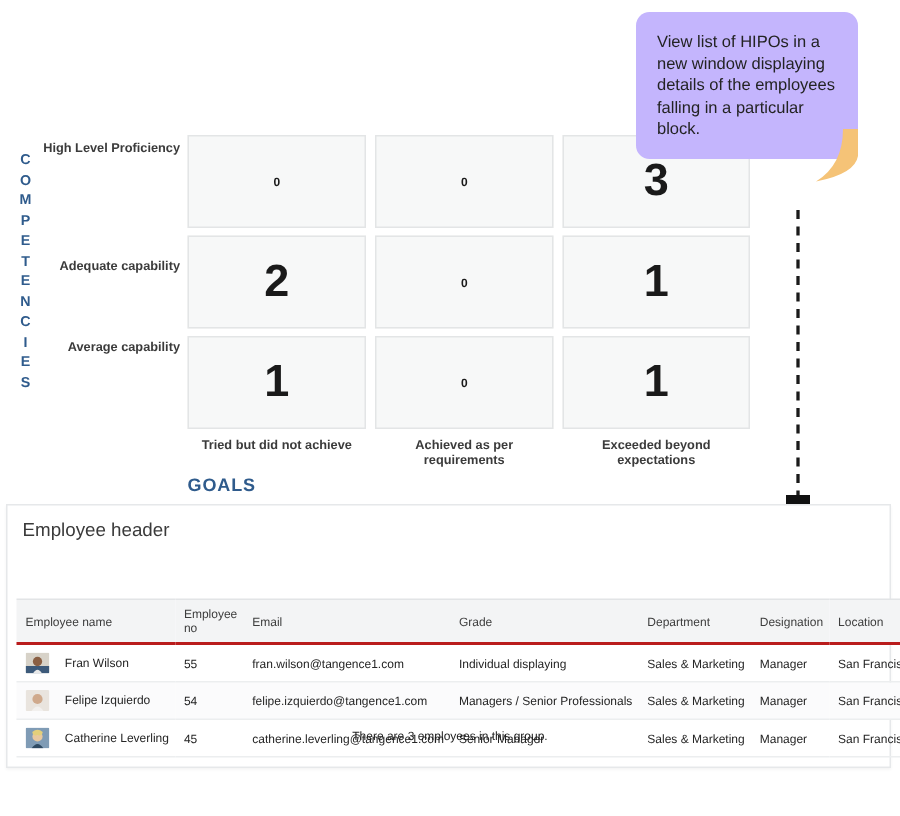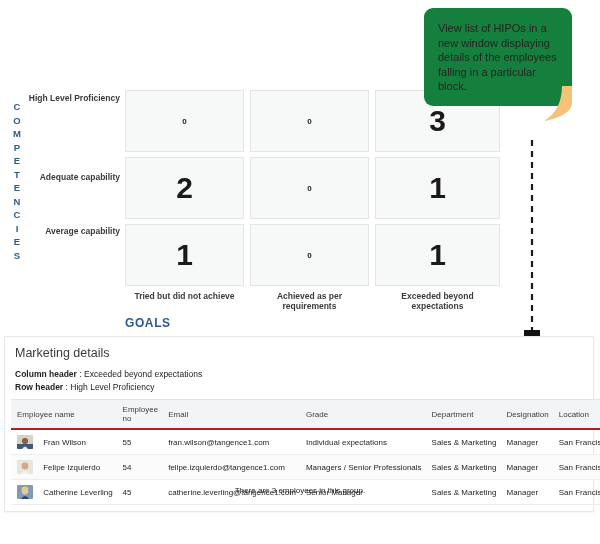--- a/index.html
+++ b/index.html
@@ -105,21 +105,21 @@
     font-weight: bold;
     letter-spacing: 0.6px;
   }
 
   
   #callout {
     position: absolute;
     left: 424px;
     top: 8px;
     width: 148px;
-    background: #15803d;
+    background: #c4b5fd;
     border-radius: 9px;
     padding: 13px 12px 12px 14px;
     box-sizing: border-box;
     color: #232323;
     font-size: 11px;
     line-height: 14.5px;
   }
   #callout-tail {
     position: absolute;
     left: 540px;
@@ -271,34 +271,22 @@
 
   <div id="flow-arrow">
     <svg width="34" height="222" viewBox="0 0 34 222" xmlns="http://www.w3.org/2000/svg">
       <line x1="17" y1="0" x2="17" y2="190" stroke="#1a1a1a" stroke-width="2.2" stroke-dasharray="6 5"></line>
       <path d="M9 190 L25 190 L25 204 L31 204 L17 220 L3 204 L9 204 Z" fill="#111111"></path>
     </svg>
   </div>
 
   <div id="employee-panel">
 
-    <div id="employee-panel-title">Marketing details</div>
-
-    <div id="panel-headers">
-      <div>
-        <span class="hk">Column header</span>
-        <span>:</span>
-        <span>Exceeded beyond expectations</span>
-      </div>
-      <div>
-        <span class="hk">Row header</span>
-        <span>:</span>
-        <span>High Level Proficiency</span>
-      </div>
-    </div>
+    <div id="employee-panel-title">Employee header</div>
+
 
     <table id="employee-table">
       <thead>
         <tr>
           <th style="width:122px">Employee name</th>
           <th style="width:57px">Employee no</th>
           <th style="width:127px">Email</th>
           <th style="width:120px">Grade</th>
           <th style="width:62px">Department</th>
           <th style="width:45px">Designation</th>
@@ -313,21 +301,21 @@
                 <rect width="16" height="14" fill="#d7d2c8"></rect>
                 <rect y="9" width="16" height="5" fill="#3d5a7a"></rect>
                 <circle cx="8" cy="6" r="3.1" fill="#8a5f43"></circle>
                 <path d="M5 14 Q8 9 11 14 Z" fill="#e8e8e8"></path>
               </svg>
             </span>
             <span class="name-text">Fran Wilson</span>
           </td>
           <td>55</td>
           <td>fran.wilson@tangence1.com</td>
-          <td>Individual expectations</td>
+          <td>Individual displaying</td>
           <td>Sales &amp; Marketing</td>
           <td>Manager</td>
           <td>San Francisco</td>
         </tr>
         <tr>
           <td class="name-cell">
             <span class="avatar">
               <svg width="16" height="14" viewBox="0 0 16 14" xmlns="http://www.w3.org/2000/svg">
                 <rect width="16" height="14" fill="#e9e4de"></rect>
                 <circle cx="8" cy="6" r="3.4" fill="#cfa98c"></circle>

